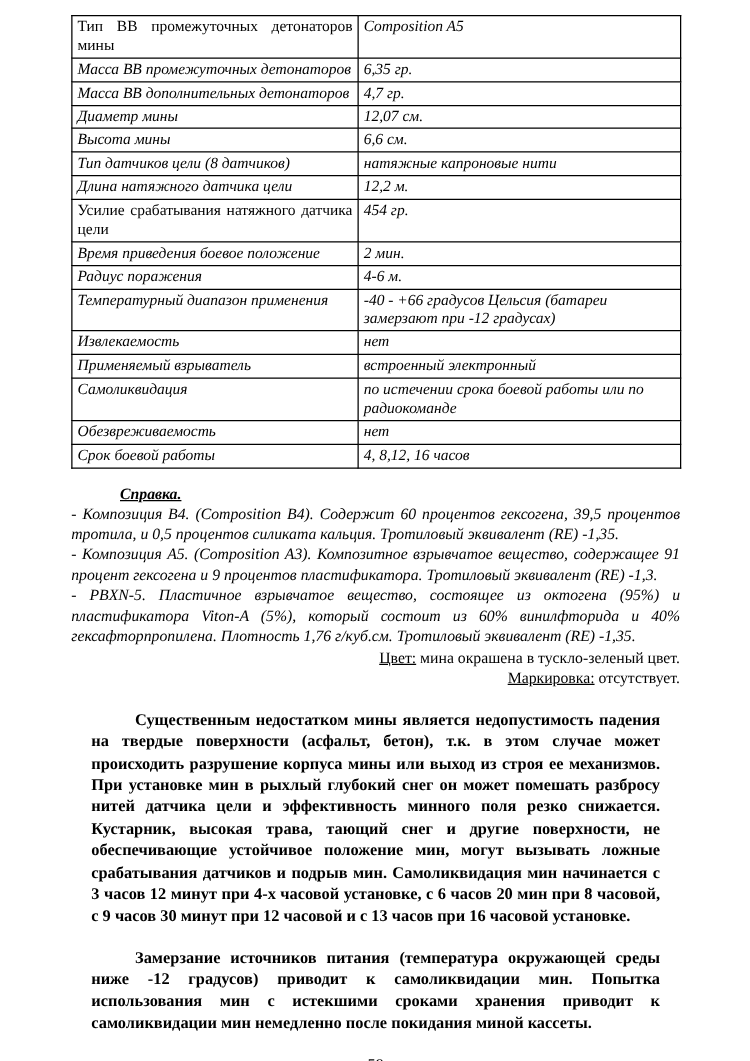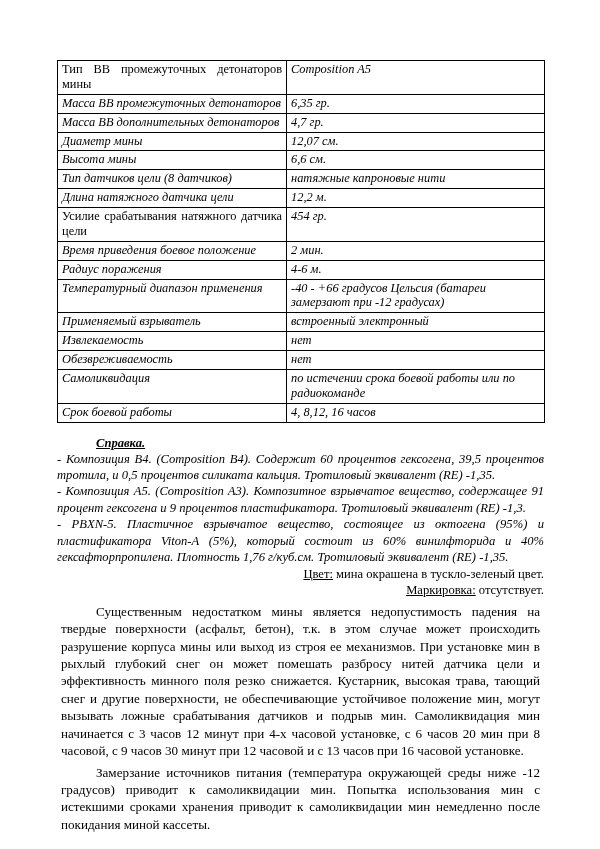--- a/index.html
+++ b/index.html
@@ -25,21 +25,20 @@
     width: 487px;
   }
 
   
   table.spec {
     width: 487px;
     border-collapse: collapse;
     table-layout: fixed;
     font-size: 12.4px;
     line-height: 1.2;
-    margin-top: 48px;
   }
   table.spec col.c-param { width: 229px; }
   table.spec col.c-value { width: 258px; }
   table.spec td {
     border: 1.1px solid #000000;
     padding: 1px 4px 2px 4px;
     vertical-align: top;
     word-wrap: break-word;
   }
   td.param { text-align: justify; text-align-last: left; }
@@ -66,26 +65,27 @@
   p.labeled {
     margin: 0;
     font-size: 12.6px;
     line-height: 1.31;
     text-align: right;
   }
   p.labeled .lbl { text-decoration: underline; }
 
   
   p.body {
-    margin: 4px;
+    margin: 16px;
     font-size: 13.1px;
     line-height: 1.33;
     text-align: justify;
     text-align-last: left;
     text-indent: 35px;
+    font-weight: bold;
   }
   .pagenum {
     margin-top: 17px;
     text-align: center;
     font-size: 13.1px;
   }
 </style>
 </head>
 <body>
 
@@ -136,34 +136,34 @@
           </tr>
           <tr>
             <td class="param nojust">Радиус поражения</td>
             <td class="value nojust">4-6 м.</td>
           </tr>
           <tr>
             <td class="param nojust">Температурный диапазон применения</td>
             <td class="value nojust">-40 - +66 градусов Цельсия (батареи замерзают при -12 градусах)</td>
           </tr>
           <tr>
+            <td class="param nojust">Извлекаемость</td>
+            <td class="value nojust">нет</td>
+          </tr>
+          <tr>
             <td class="param nojust">Применяемый взрыватель</td>
             <td class="value nojust">встроенный электронный</td>
           </tr>
           <tr>
-            <td class="param nojust">Извлекаемость</td>
-            <td class="value nojust">нет</td>
+            <td class="param nojust">Самоликвидация</td>
+            <td class="value nojust">по истечении срока боевой работы или по радиокоманде</td>
           </tr>
           <tr>
             <td class="param nojust">Обезвреживаемость</td>
             <td class="value nojust">нет</td>
-          </tr>
-          <tr>
-            <td class="param nojust">Самоликвидация</td>
-            <td class="value nojust">по истечении срока боевой работы или по радиокоманде</td>
           </tr>
           <tr>
             <td class="param nojust">Срок боевой работы</td>
             <td class="value nojust">4, 8,12, 16 часов</td>
           </tr>
         </tbody>
     </table>
 
     <div class="ref-heading">Справка.</div>
 

